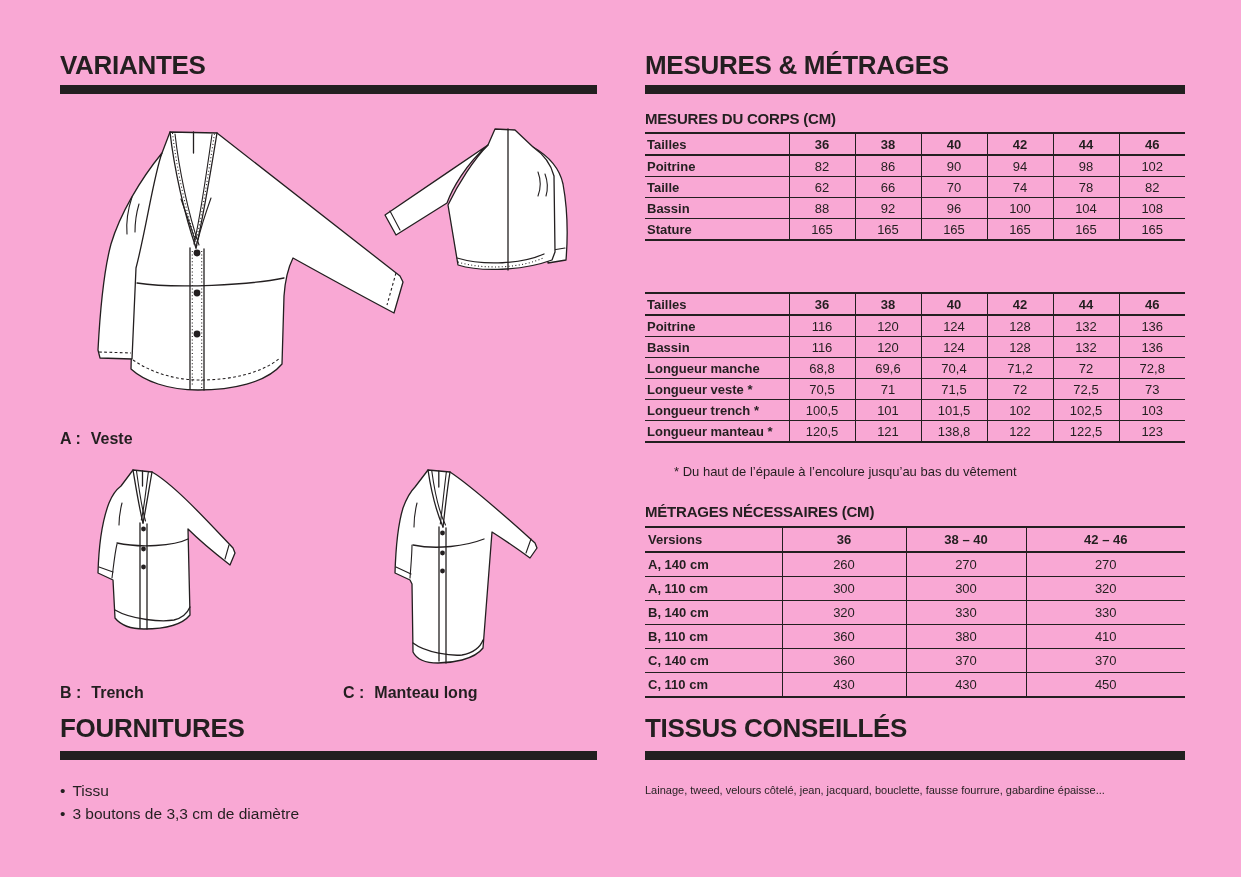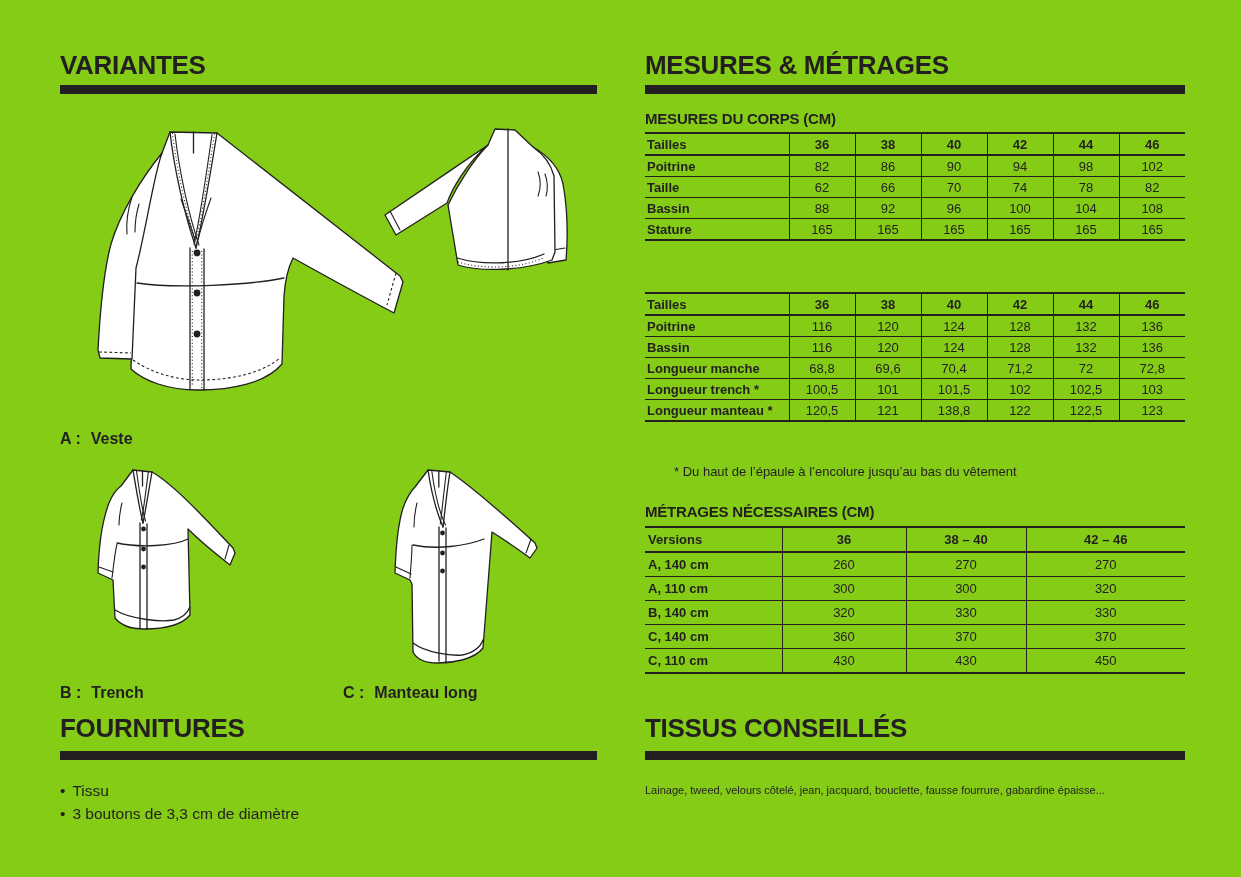--- a/index.html
+++ b/index.html
@@ -1,16 +1,16 @@
 <!DOCTYPE html>
 <html><head>
 <meta charset="utf-8">
 <style>
   html,body{margin:0;padding:0;background:#fff;}
-  .page{position:relative;width:1241px;height:877px;background:#84cc16;overflow:hidden;
+  .page{position:relative;width:1241px;height:877px;background:#f9a8d4;overflow:hidden;
         font-family:"Liberation Sans",sans-serif;color:#231f20;}
   .abs{position:absolute;}
   h1.sect{margin:0;font-size:26px;font-weight:bold;letter-spacing:-0.3px;line-height:1;}
   .bar{height:9px;background:#231f20;}
   h2.sub{margin:0;font-size:15px;font-weight:bold;letter-spacing:-0.2px;line-height:1.2;}
   table.dtable{width:100%;border-collapse:collapse;table-layout:fixed;
                border-top:2.5px solid #231f20;border-bottom:2.5px solid #231f20;}
   table.dtable th,table.dtable td{font-size:13px;font-weight:normal;text-align:center;
                padding:2.5px 3px;border-bottom:1.5px solid #231f20;line-height:15px;}
   table.dtable thead th{font-weight:bold;border-bottom:2px solid #231f20;}
@@ -247,20 +247,29 @@
         <tr>
           <td class="lbl">Longueur manche</td>
           <td>68,8</td>
           <td>69,6</td>
           <td>70,4</td>
           <td>71,2</td>
           <td>72</td>
           <td>72,8</td>
         </tr>
         <tr>
+          <td class="lbl">Longueur veste *</td>
+          <td>70,5</td>
+          <td>71</td>
+          <td>71,5</td>
+          <td>72</td>
+          <td>72,5</td>
+          <td>73</td>
+        </tr>
+        <tr>
           <td class="lbl">Longueur trench *</td>
           <td>100,5</td>
           <td>101</td>
           <td>101,5</td>
           <td>102</td>
           <td>102,5</td>
           <td>103</td>
         </tr>
         <tr>
           <td class="lbl">Longueur manteau *</td>
@@ -304,20 +313,26 @@
           <td>300</td>
           <td>320</td>
         </tr>
         <tr>
           <td class="lbl">B, 140 cm</td>
           <td>320</td>
           <td>330</td>
           <td>330</td>
         </tr>
         <tr>
+          <td class="lbl">B, 110 cm</td>
+          <td>360</td>
+          <td>380</td>
+          <td>410</td>
+        </tr>
+        <tr>
           <td class="lbl">C, 140 cm</td>
           <td>360</td>
           <td>370</td>
           <td>370</td>
         </tr>
         <tr>
           <td class="lbl">C, 110 cm</td>
           <td>430</td>
           <td>430</td>
           <td>450</td>

